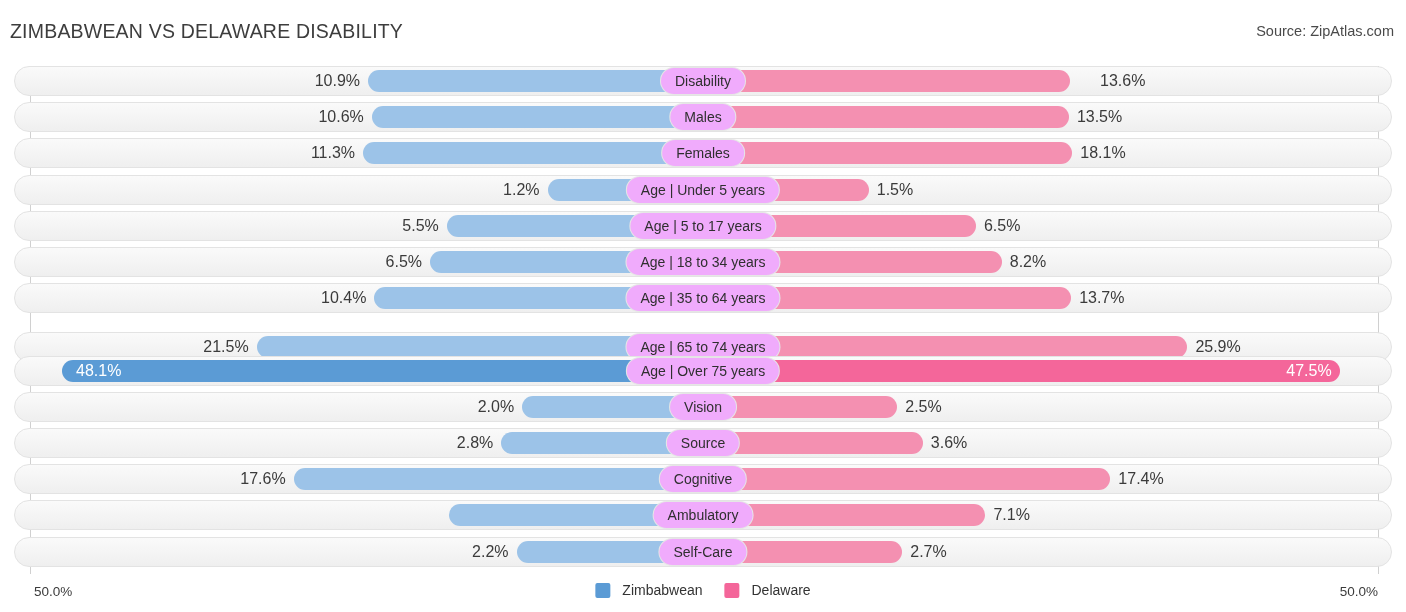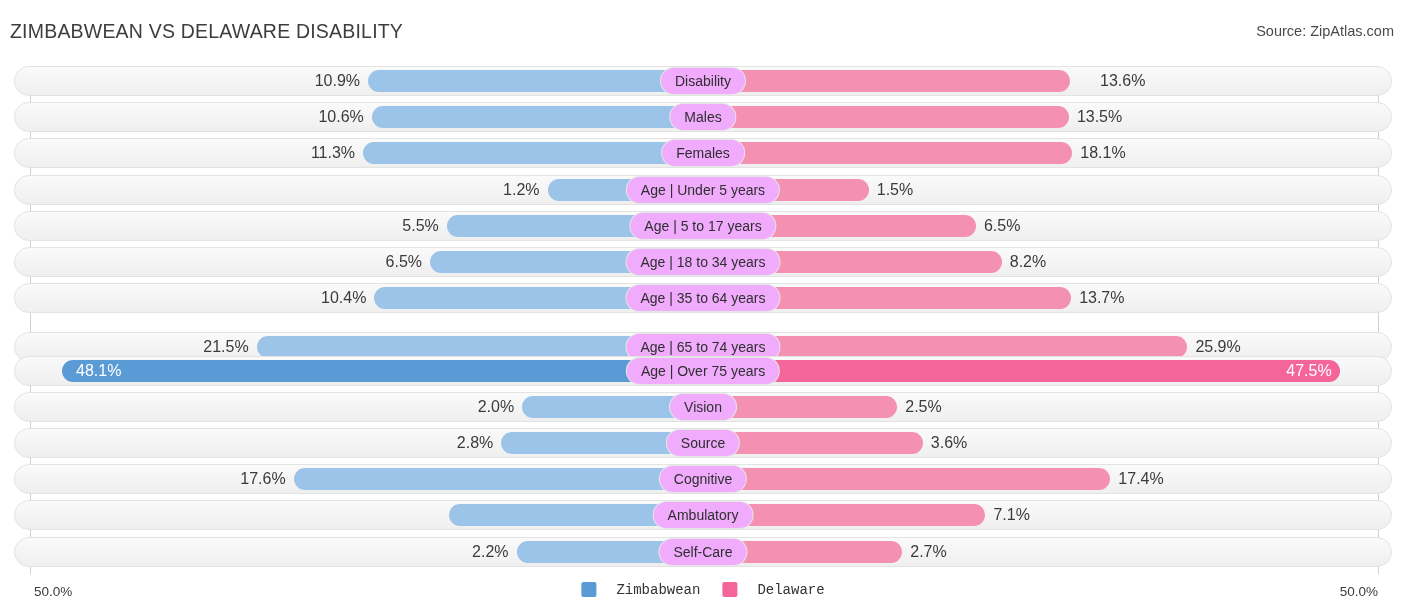--- a/index.html
+++ b/index.html
@@ -83,21 +83,21 @@
   }
   .axis-val{
     position:absolute;top:8px;font-size:13.5px;color:#3b3b3b;
   }
   .axis-val.l{left:34px;}
   .axis-val.r{right:28px;}
   .legend{
     position:absolute;left:50%;transform:translateX(-50%);top:6px;
     display:flex;align-items:center;gap:22px;
   }
-  .legend-item{display:flex;align-items:flex-start;gap:20px;font-family:Liberation Mono, monospace;}
+  .legend-item{display:flex;align-items:center;gap:12px;}
   .swatch{width:15px;height:15px;border-radius:2px;display:inline-block;}
   .legend-label{font-size:14px;color:#333;white-space:nowrap;}
 </style>
 </head>
 <body>
 
 <div class="header">
   <div class="title">ZIMBABWEAN VS DELAWARE DISABILITY</div>
   <div class="source">Source: ZipAtlas.com</div>
 </div>

